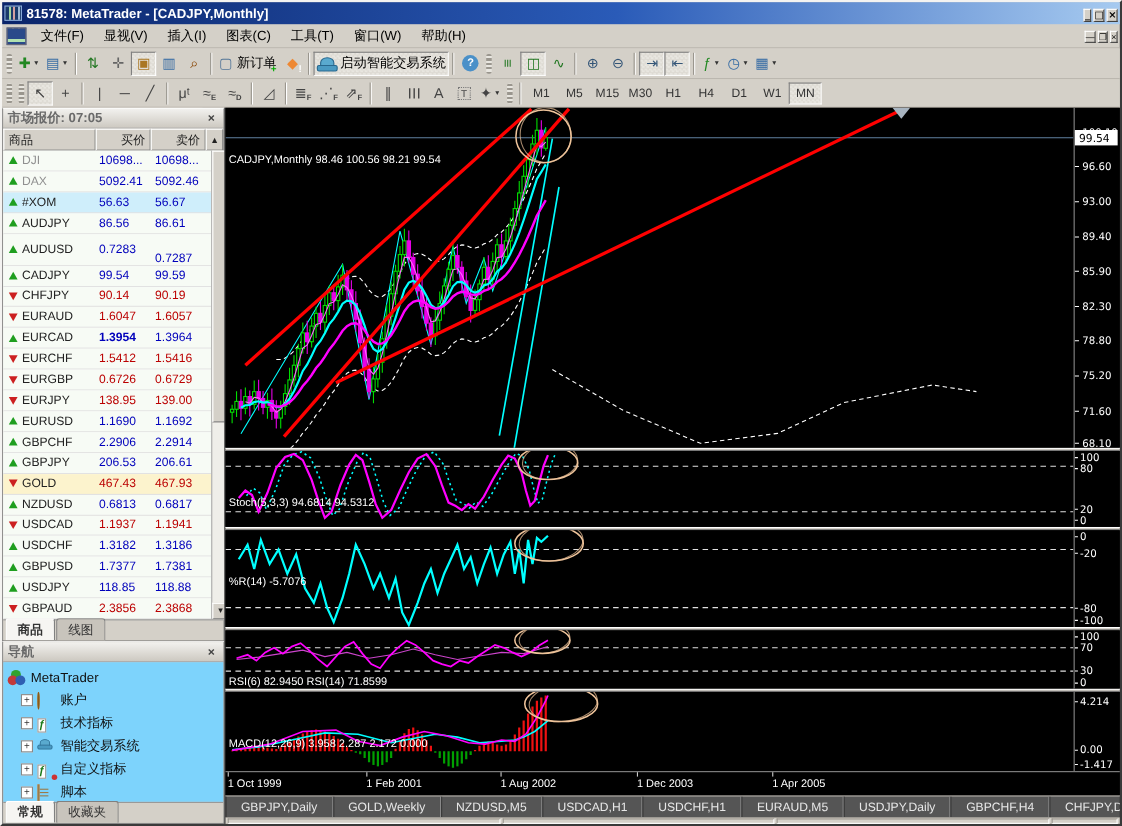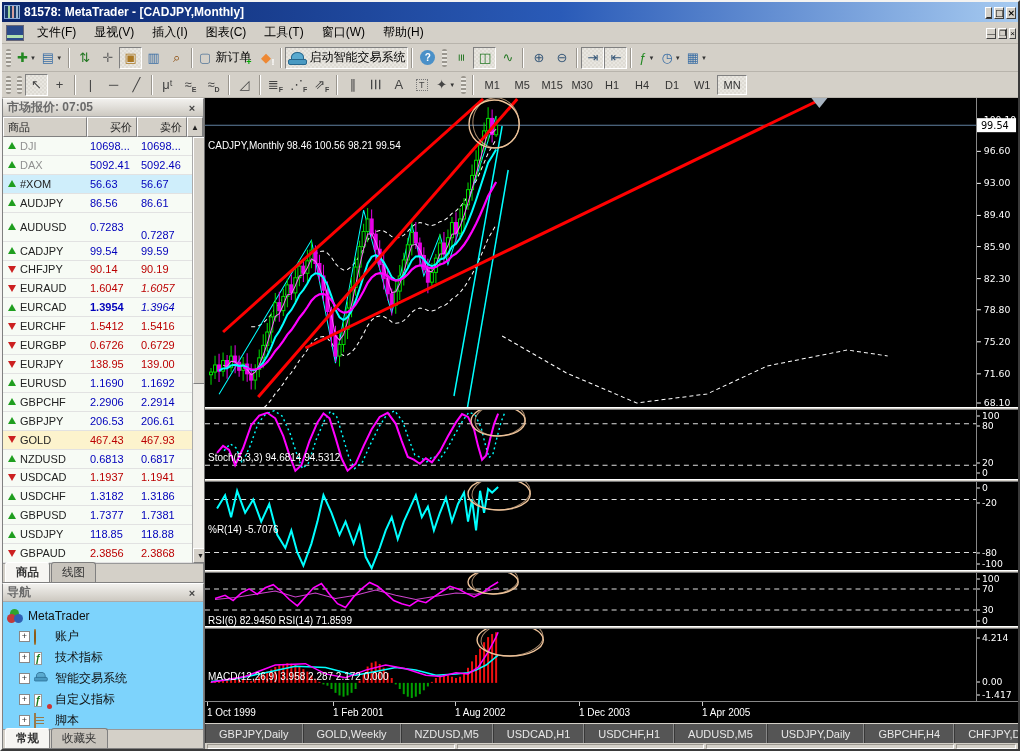--- a/index.html
+++ b/index.html
@@ -329,27 +329,27 @@
               <div class="mwr">
                 <span class="arr dn"></span>
                 <span class="sym">CHFJPY</span>
                 <span class="bid" style="color: rgb(187, 0, 0);">90.14</span>
                 <span class="ask" style="color: rgb(187, 0, 0);">90.19</span>
               </div>
               <div class="mwr">
                 <span class="arr dn"></span>
                 <span class="sym">EURAUD</span>
                 <span class="bid" style="color: rgb(187, 0, 0);">1.6047</span>
-                <span class="ask" style="color: rgb(187, 0, 0); font-style: italic;">1.6057</span>
+                <span class="ask" style="color: rgb(187, 0, 0);">1.6057</span>
               </div>
               <div class="mwr">
                 <span class="arr up"></span>
                 <span class="sym">EURCAD</span>
                 <span class="bid" style="color: rgb(0, 0, 187); font-weight: bold;">1.3954</span>
-                <span class="ask" style="color: rgb(0, 0, 187); font-style: italic;">1.3964</span>
+                <span class="ask" style="color: rgb(0, 0, 187);">1.3964</span>
               </div>
               <div class="mwr">
                 <span class="arr dn"></span>
                 <span class="sym">EURCHF</span>
                 <span class="bid" style="color: rgb(187, 0, 0);">1.5412</span>
                 <span class="ask" style="color: rgb(187, 0, 0);">1.5416</span>
               </div>
               <div class="mwr">
                 <span class="arr dn"></span>
                 <span class="sym">EURGBP</span>
@@ -858,21 +858,21 @@
           <span class="dtick" style="left: 374px;">1 Dec 2003</span>
           <span class="dmark" style="left: 497px;"></span>
           <span class="dtick" style="left: 497px;">1 Apr 2005</span>
         </div>
       <div class="charttabs" id="charttabs">
           <span class="ctab">GBPJPY,Daily</span>
           <span class="ctab">GOLD,Weekly</span>
           <span class="ctab">NZDUSD,M5</span>
           <span class="ctab">USDCAD,H1</span>
           <span class="ctab">USDCHF,H1</span>
-          <span class="ctab">AUDUSD,M5</span>
+          <span class="ctab">EURAUD,M5</span>
           <span class="ctab">USDJPY,Daily</span>
           <span class="ctab">GBPCHF,H4</span>
           <span class="ctab">CHFJPY,Daily</span>
         </div>
       <div class="sliver">
           <div></div>
           <div></div>
           <div></div>
           <div style="max-width:60px"></div>
         </div>

